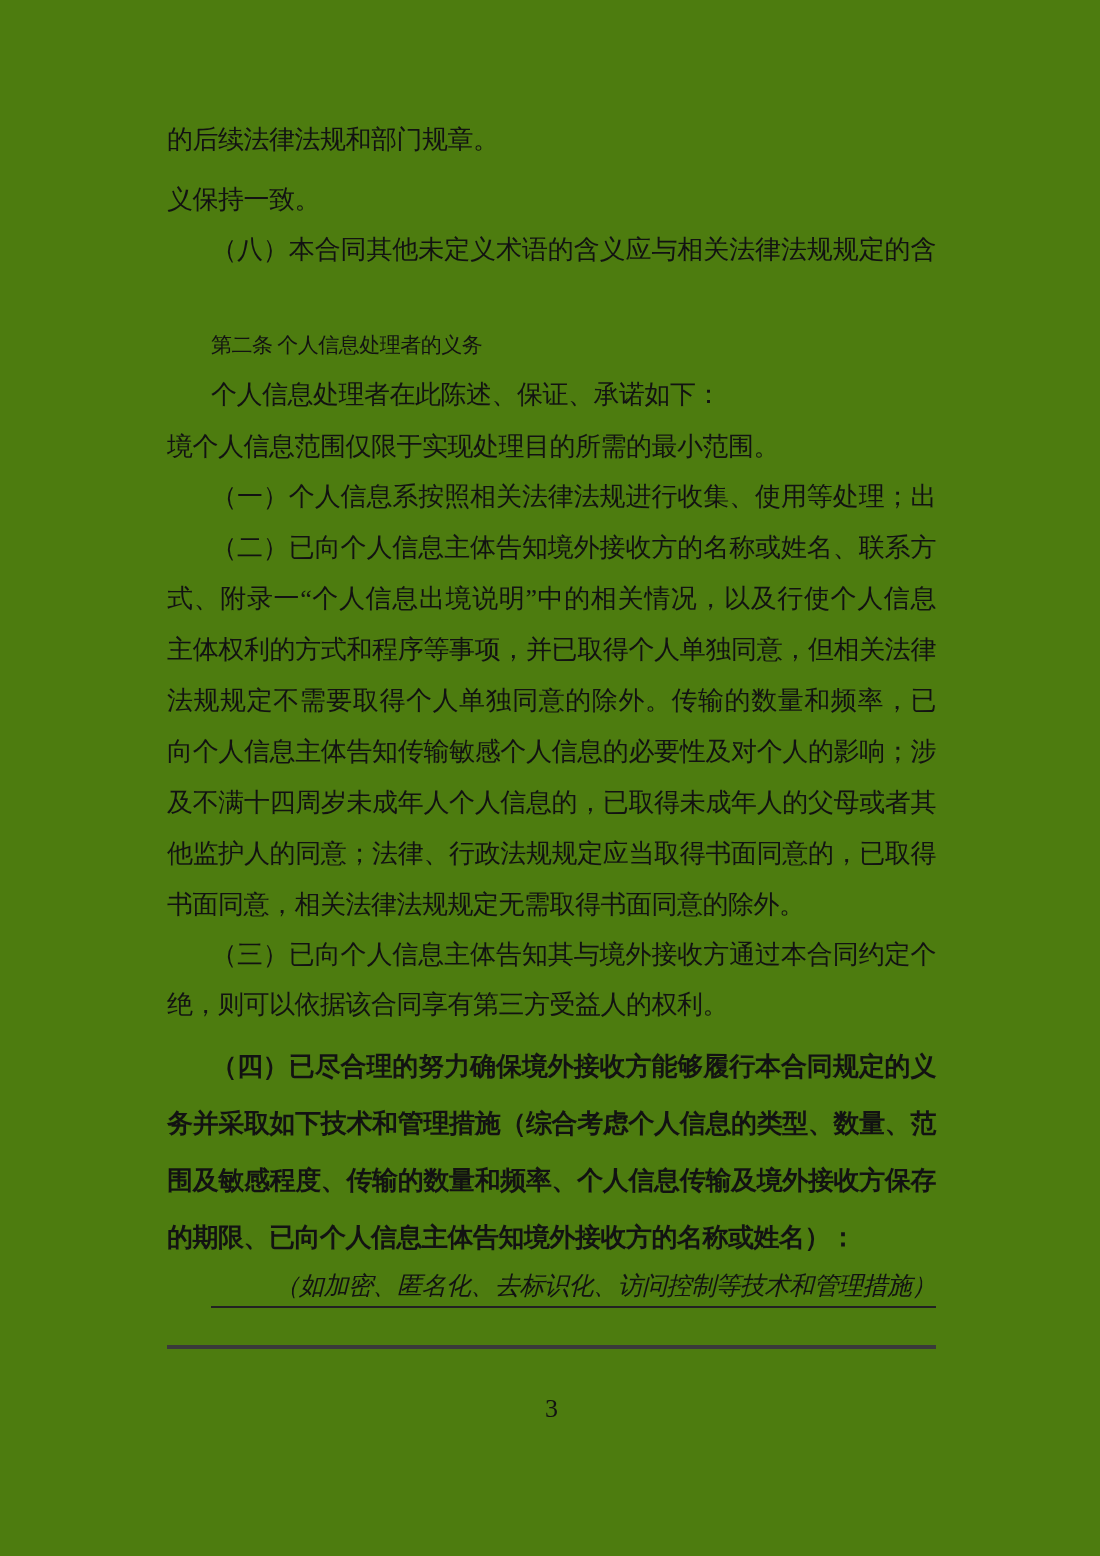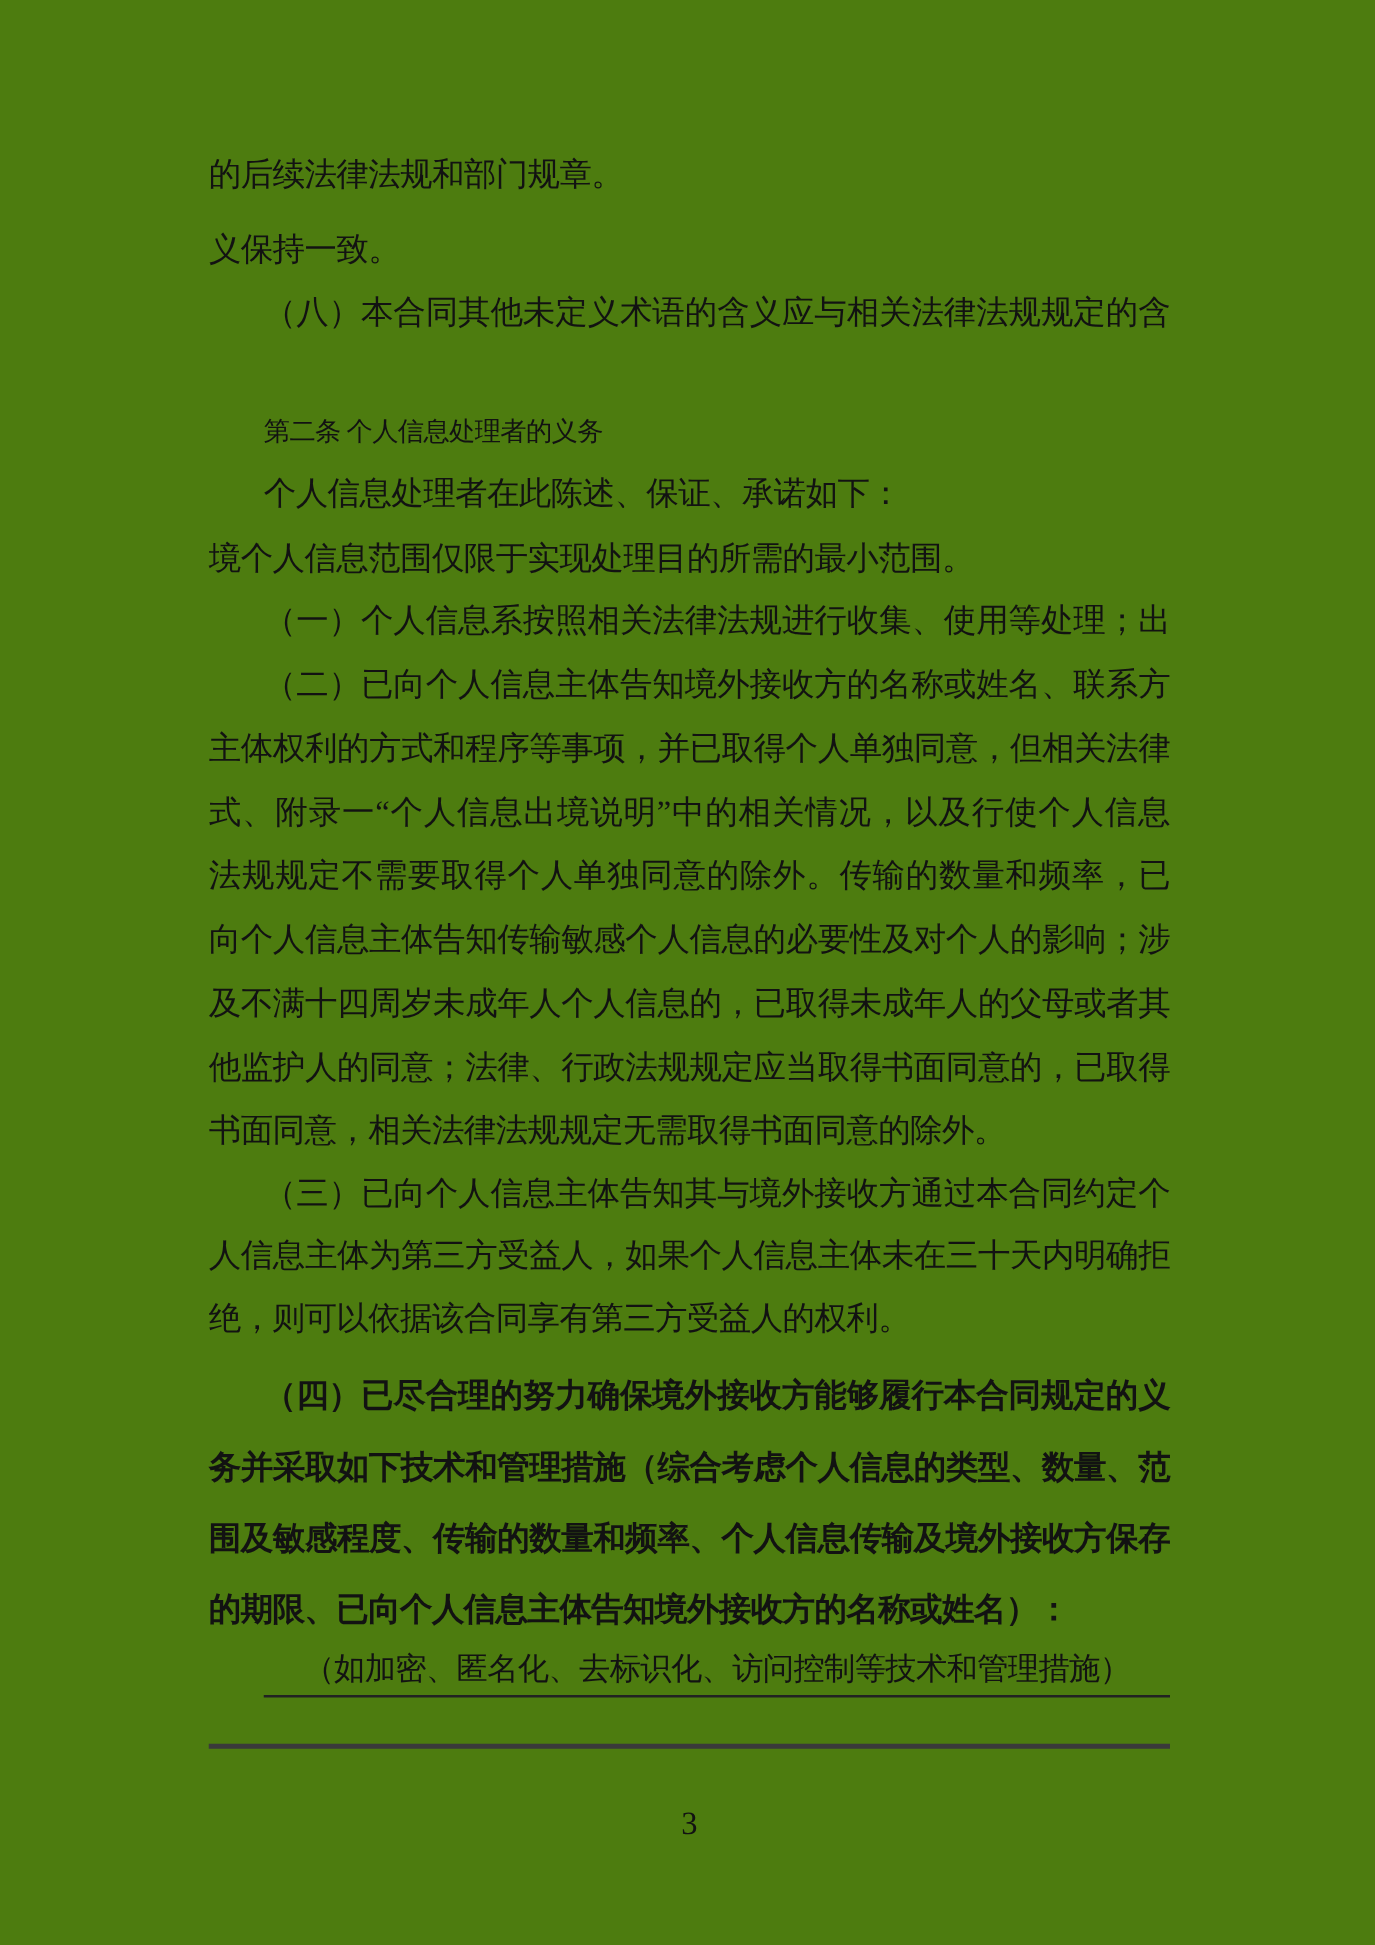--- a/index.html
+++ b/index.html
@@ -52,26 +52,27 @@
   .blk-i1    { margin-top: 2px; }
   .blk-i2    { margin-top: 0; }
   .blk-i2 .ln { line-height: 51px; height: 51px; }
   .blk-i3    { margin-top: 0; }
   .blk-i4    { margin-top: 8px; font-weight: bold; }
   .blk-i4 .ln { line-height: 57px; height: 57px; }
 
   .fillin {
     margin-left: 44px;
     margin-top: 0;
+    font-style: italic;
     font-size: 25px;
     line-height: 40px;
     height: 40px;
     letter-spacing: -0.5px;
     border-bottom: 2px solid #222222;
-    text-align: center;
+    text-align: right;
   }
   .blank-rule {
     margin-top: 37px;
     width: 769px;
     height: 4px;
     background: #3a3a3a;
   }
   .page-num {
     margin-top: 45px;
     text-align: center;
@@ -100,32 +101,31 @@
       <div class="ln last indent">个人信息处理者在此陈述、保证、承诺如下：</div>
     </div>
 
     <div class="blk-i1">
       <div class="ln last">境个人信息范围仅限于实现处理目的所需的最小范围。</div>
       <div class="ln indent">（一）个人信息系按照相关法律法规进行收集、使用等处理；出</div>
     </div>
 
     <div class="blk-i2">
       <div class="ln indent">（二）已向个人信息主体告知境外接收方的名称或姓名、联系方</div>
+      <div class="ln">式、附录一“个人信息出境说明”中的相关情况，以及行使个人信息</div>
       <div class="ln">主体权利的方式和程序等事项，并已取得个人单独同意，但相关法律</div>
-      <div class="ln">式、附录一“个人信息出境说明”中的相关情况，以及行使个人信息</div>
       <div class="ln">法规规定不需要取得个人单独同意的除外。传输的数量和频率，已</div>
       <div class="ln">向个人信息主体告知传输敏感个人信息的必要性及对个人的影响；涉</div>
       <div class="ln">及不满十四周岁未成年人个人信息的，已取得未成年人的父母或者其</div>
       <div class="ln">他监护人的同意；法律、行政法规规定应当取得书面同意的，已取得</div>
       <div class="ln last">书面同意，相关法律法规规定无需取得书面同意的除外。</div>
     </div>
 
     <div class="blk-i3">
       <div class="ln indent">（三）已向个人信息主体告知其与境外接收方通过本合同约定个</div>
-      <div class="ln">人信息主体为第三方受益人，如果个人信息主体未在三十天内明确拒</div>
       <div class="ln last">绝，则可以依据该合同享有第三方受益人的权利。</div>
     </div>
 
     <div class="blk-i4">
       <div class="ln indent">（四）已尽合理的努力确保境外接收方能够履行本合同规定的义</div>
       <div class="ln">务并采取如下技术和管理措施（综合考虑个人信息的类型、数量、范</div>
       <div class="ln">围及敏感程度、传输的数量和频率、个人信息传输及境外接收方保存</div>
       <div class="ln last">的期限、已向个人信息主体告知境外接收方的名称或姓名）：</div>
     </div>
 

